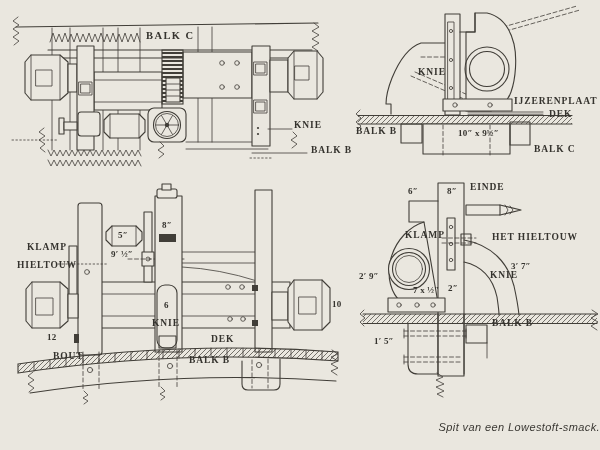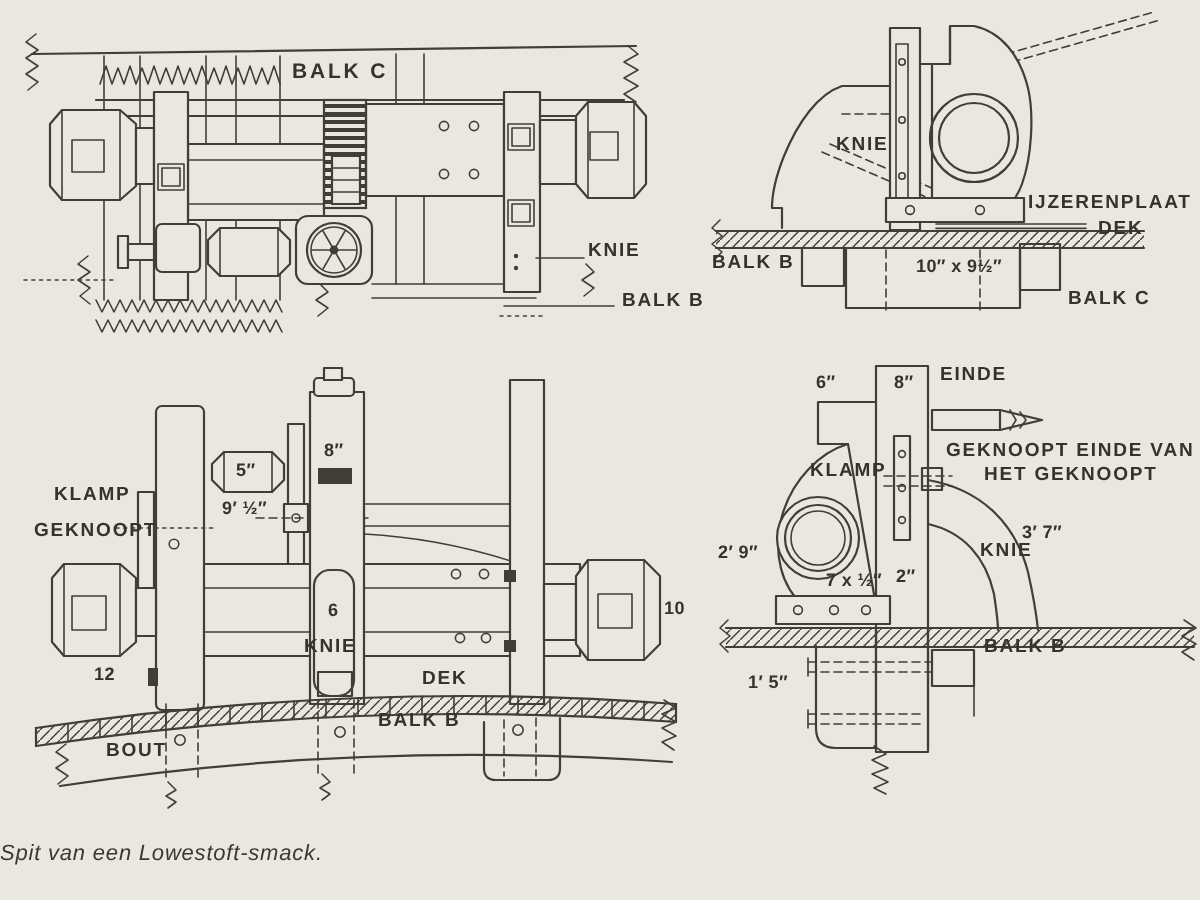--- a/index.html
+++ b/index.html
@@ -9,26 +9,26 @@
   }
   svg{position:absolute;left:0;top:0;}
   .s{stroke:#413e38;fill:none;stroke-width:1.1;stroke-linecap:round;stroke-linejoin:round;}
   .f{fill:#eae7df;}
   .inkf{fill:#413e38;stroke:none;}
   .thin{stroke-width:.8;}
   .dash{stroke-dasharray:4 2.5;}
   .dot{stroke-dasharray:1.5 2.4;}
   .lbl{
     position:absolute;font-size:10.5px;line-height:1;letter-spacing:1.4px;
-    color:#35332e;white-space:nowrap;font-weight:bold;
+    color:#35332e;white-space:nowrap;font-weight:bold;font-family:Liberation Serif, serif;
   }
   .dim{font-size:9px;letter-spacing:.2px;font-weight:bold;text-align:right;}
   .small{font-size:9.5px;letter-spacing:.9px;}
   #caption{
-    position:absolute;left:0;right:0;top:421px;text-align:left;
+    position:absolute;left:0;right:0;top:421px;text-align:right;
     font-style:italic;font-size:11px;letter-spacing:.4px;color:#3a3833;
   }
 </style>
 </head>
 <body>
 
 <div id="stage">
 
 <svg width="600" height="450" viewBox="0 0 600 450">
   <defs>
@@ -269,37 +269,36 @@
 <span class="lbl small" style="left:311px;top:146px">BALK B</span>
 
 <span class="lbl small" style="left:418px;top:68px">KNIE</span>
 <span class="lbl small" style="left:514px;top:97px">IJZERENPLAAT</span>
 <span class="lbl small" style="left:549px;top:110px">DEK</span>
 <span class="lbl small" style="left:356px;top:127px">BALK B</span>
 <span class="lbl dim" style="left:458px;top:129px">10″ x 9½″</span>
 <span class="lbl small" style="left:534px;top:145px">BALK C</span>
 
 <span class="lbl small" style="left:27px;top:243px">KLAMP</span>
-<span class="lbl small" style="left:17px;top:261px">GEKNOOPT</span>
+<span class="lbl small" style="left:17px;top:261px">HIELTOUW</span>
 <span class="lbl dim" style="left:118px;top:231px">5″</span>
 <span class="lbl dim" style="left:162px;top:221px">8″</span>
 <span class="lbl dim" style="left:111px;top:250px">9′ ½″</span>
 <span class="lbl dim" style="left:164px;top:301px">6</span>
 <span class="lbl small" style="left:152px;top:319px">KNIE</span>
 <span class="lbl dim" style="left:47px;top:333px">12</span>
 <span class="lbl dim" style="left:332px;top:300px">10</span>
 <span class="lbl small" style="left:211px;top:335px">DEK</span>
 <span class="lbl small" style="left:189px;top:356px">BALK B</span>
-<span class="lbl small" style="left:53px;top:371px">BOUT</span>
+<span class="lbl small" style="left:53px;top:352px">BOUT</span>
 
 <span class="lbl dim" style="left:408px;top:187px">6″</span>
 <span class="lbl dim" style="left:447px;top:187px">8″</span>
 <span class="lbl small" style="left:470px;top:183px">EINDE</span>
-<span class="lbl small" style="left:473px;top:221px">GEKNOOPT EINDE VAN</span>
-<span class="lbl small" style="left:492px;top:233px">HET GEKNOOPT</span>
+<span class="lbl small" style="left:492px;top:233px">HET HIELTOUW</span>
 <span class="lbl small" style="left:405px;top:231px">KLAMP</span>
 <span class="lbl dim" style="left:359px;top:272px">2′ 9″</span>
 <span class="lbl dim" style="left:413px;top:286px">7 x ½″</span>
 <span class="lbl dim" style="left:448px;top:284px">2″</span>
 <span class="lbl small" style="left:490px;top:271px">KNIE</span>
 <span class="lbl dim" style="left:511px;top:262px">3′ 7″</span>
 <span class="lbl small" style="left:492px;top:319px">BALK B</span>
 <span class="lbl dim" style="left:374px;top:337px">1′ 5″</span>
 
 <div id="caption">Spit van een Lowestoft-smack.</div>

